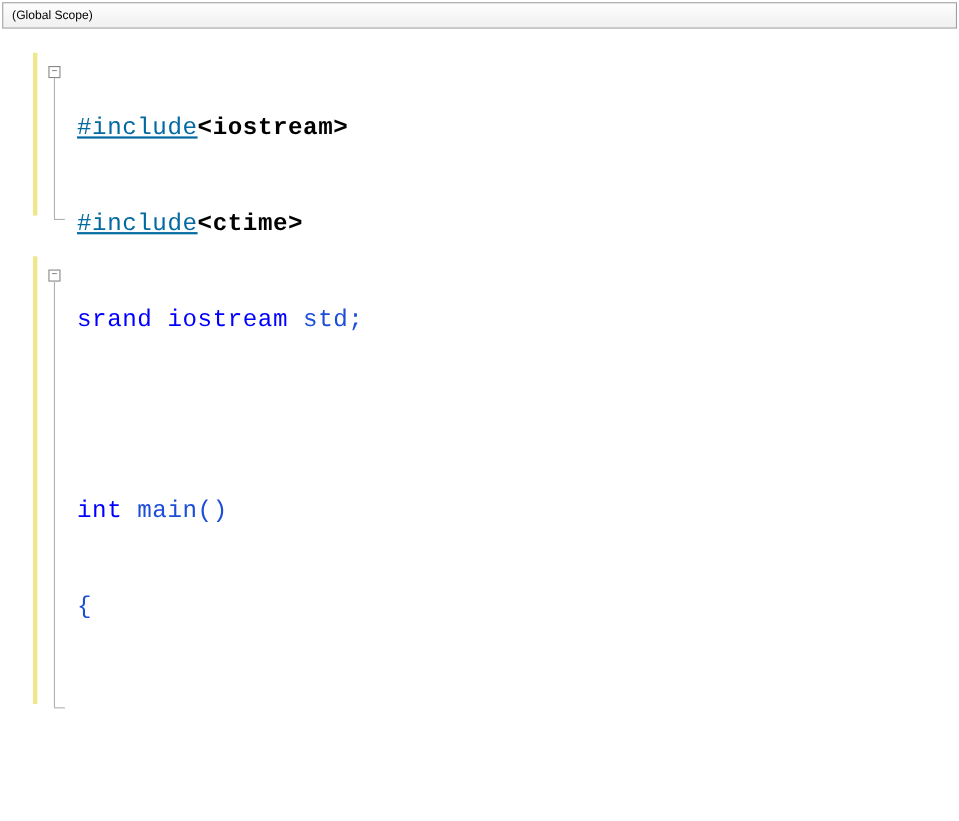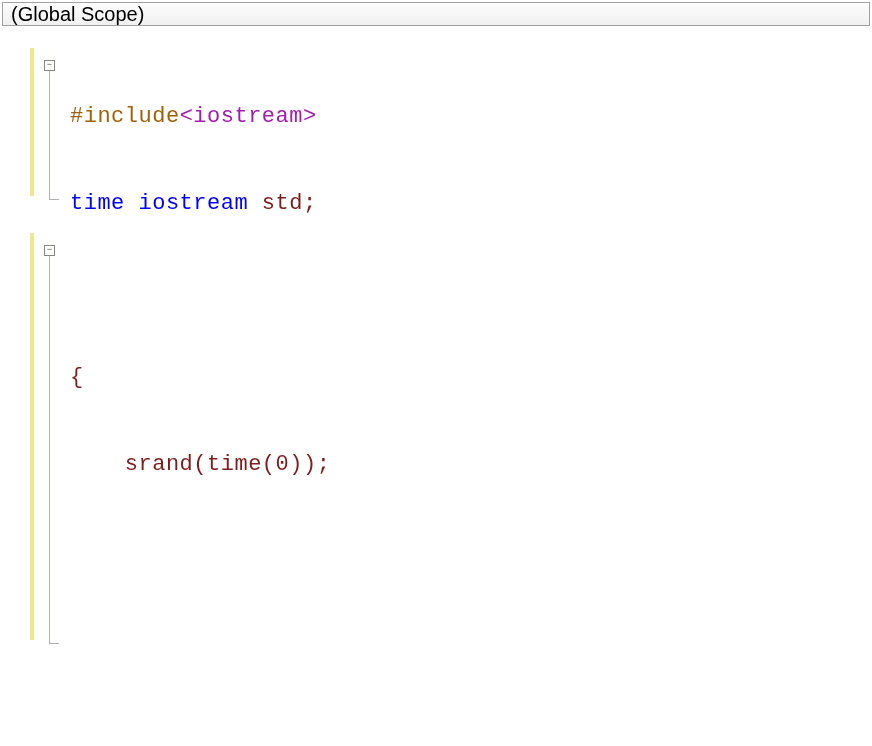--- a/index.html
+++ b/index.html
@@ -14,21 +14,21 @@
       width: 872px;
       height: 746px;
       overflow: hidden;
     }
     .scope-bar {
       background: linear-gradient(to bottom, #fdfdfd, #f0f0f0);
       border: 1px solid #a0a0a0;
       border-radius: 0;
       padding: 2px 8px;
       font-family: "Segoe UI", Tahoma, sans-serif;
-      font-size: 20px;
+      font-size: 11px;
       color: #000;
       margin: 2px;
       height: 24px;
       display: flex;
       align-items: center;
     }
     .editor {
       display: flex;
       padding-top: 20px;
     }
@@ -73,23 +73,23 @@
     .code-area {
       flex: 1;
       white-space: pre;
     }
     .code-line {
       height: 37px;
       line-height: 37px;
       letter-spacing: 0.5px;
     }
     .kw { color: #0000ff; }
-    .pp { color: #a16207; }
-    .inc { color: #a21caf; }
-    .tx { color: #7f1d1d; }
+    .pp { color: #0369a1; text-decoration: underline; }
+    .inc { color: #000000; font-weight: bold; }
+    .tx { color: #1d4ed8; }
   </style>
 </head>
 <body>
 
 <div class="scope-bar">
   <span>(Global Scope)</span>
 </div>
 
 <div class="editor">
   <div class="gutter">
@@ -100,24 +100,25 @@
     <div class="fold-line" style="top:23px; height:128px;"></div>
     <div class="fold-line-h" style="top:151px; width:10px;"></div>
 
     <div class="fold-box" style="top:197px;">−</div>
     <div class="fold-line" style="top:208px; height:387px;"></div>
     <div class="fold-line-h" style="top:595px; width:10px;"></div>
   </div>
 
   <div class="code-area">
     <div class="code-line"><span class="pp">#include</span><span class="inc">&lt;iostream&gt;</span></div>
-    <div class="code-line"><span class="kw">time</span><span class="tx"> </span><span class="kw">iostream</span><span class="tx"> std;</span></div>
+    <div class="code-line"><span class="pp">#include</span><span class="inc">&lt;ctime&gt;</span></div>
+    <div class="code-line"><span class="kw">srand</span><span class="tx"> </span><span class="kw">iostream</span><span class="tx"> std;</span></div>
     <div class="code-line"><span class="tx"></span></div>
+    <div class="code-line"><span class="kw">int</span><span class="tx"> main()</span></div>
     <div class="code-line"><span class="tx">{</span></div>
-    <div class="code-line"><span class="tx">    srand(time(0));</span></div>
     
     
     
     
     
     
     
     
   </div>
 </div>

